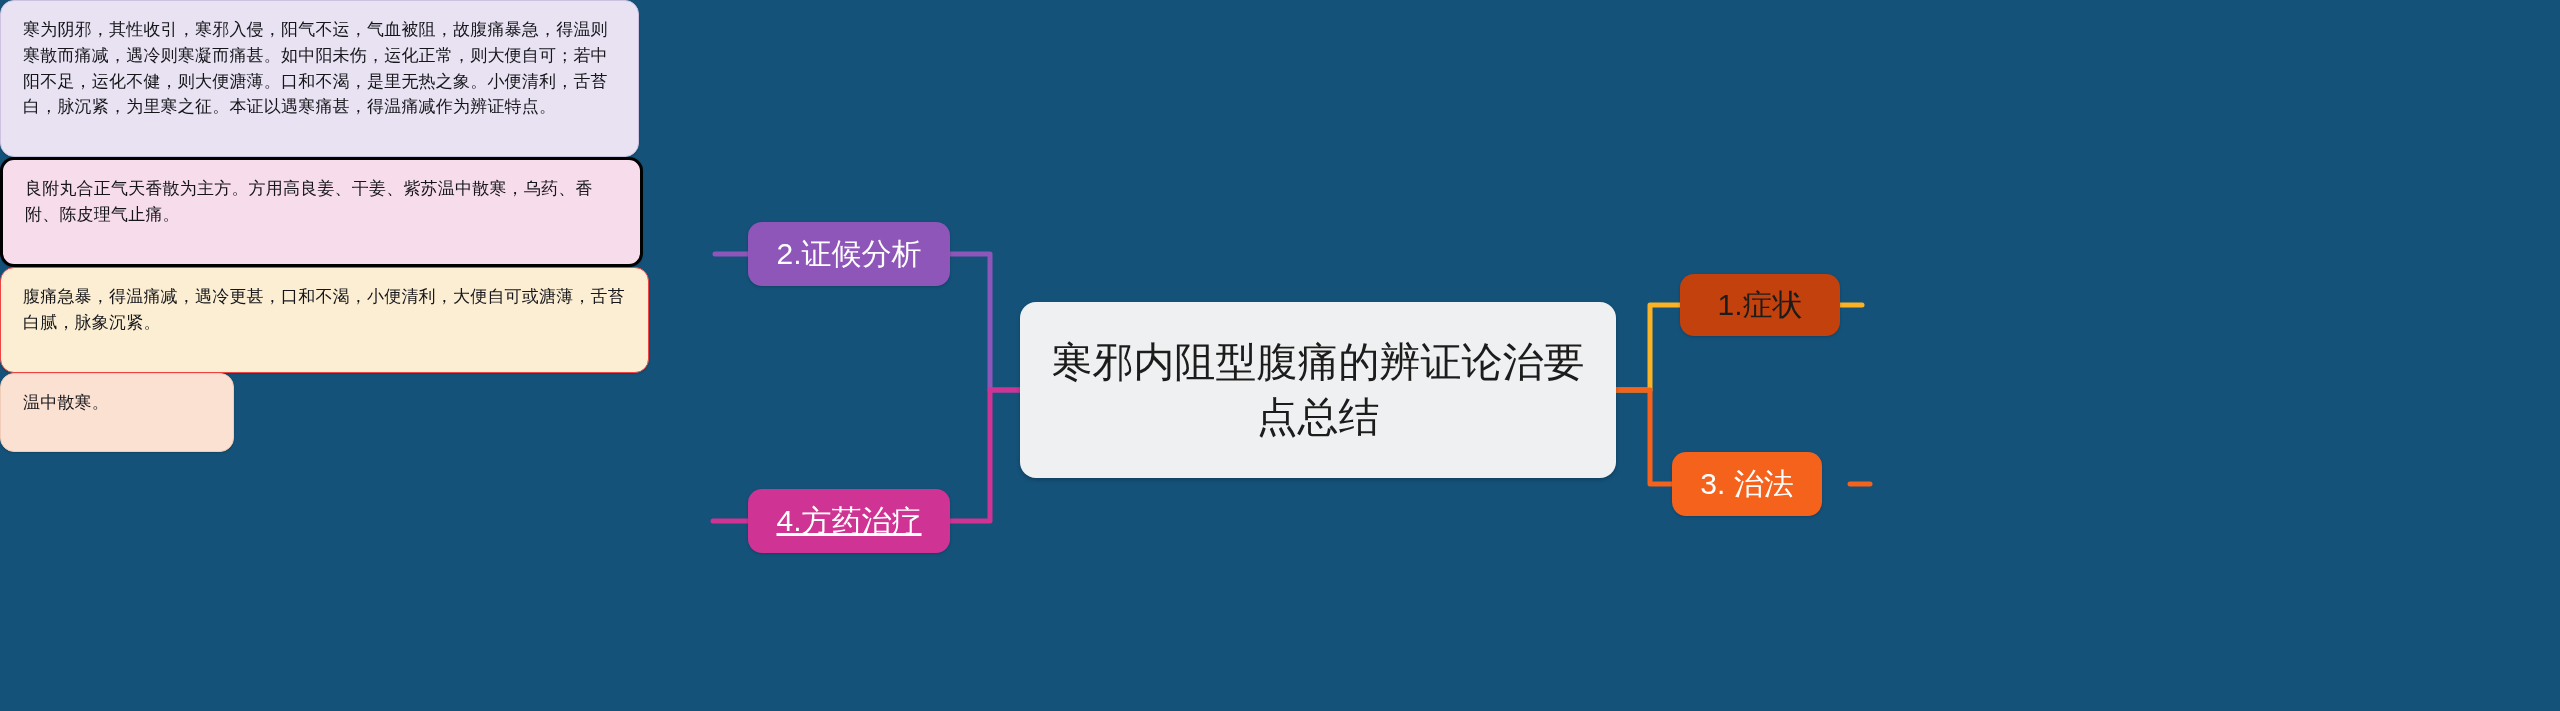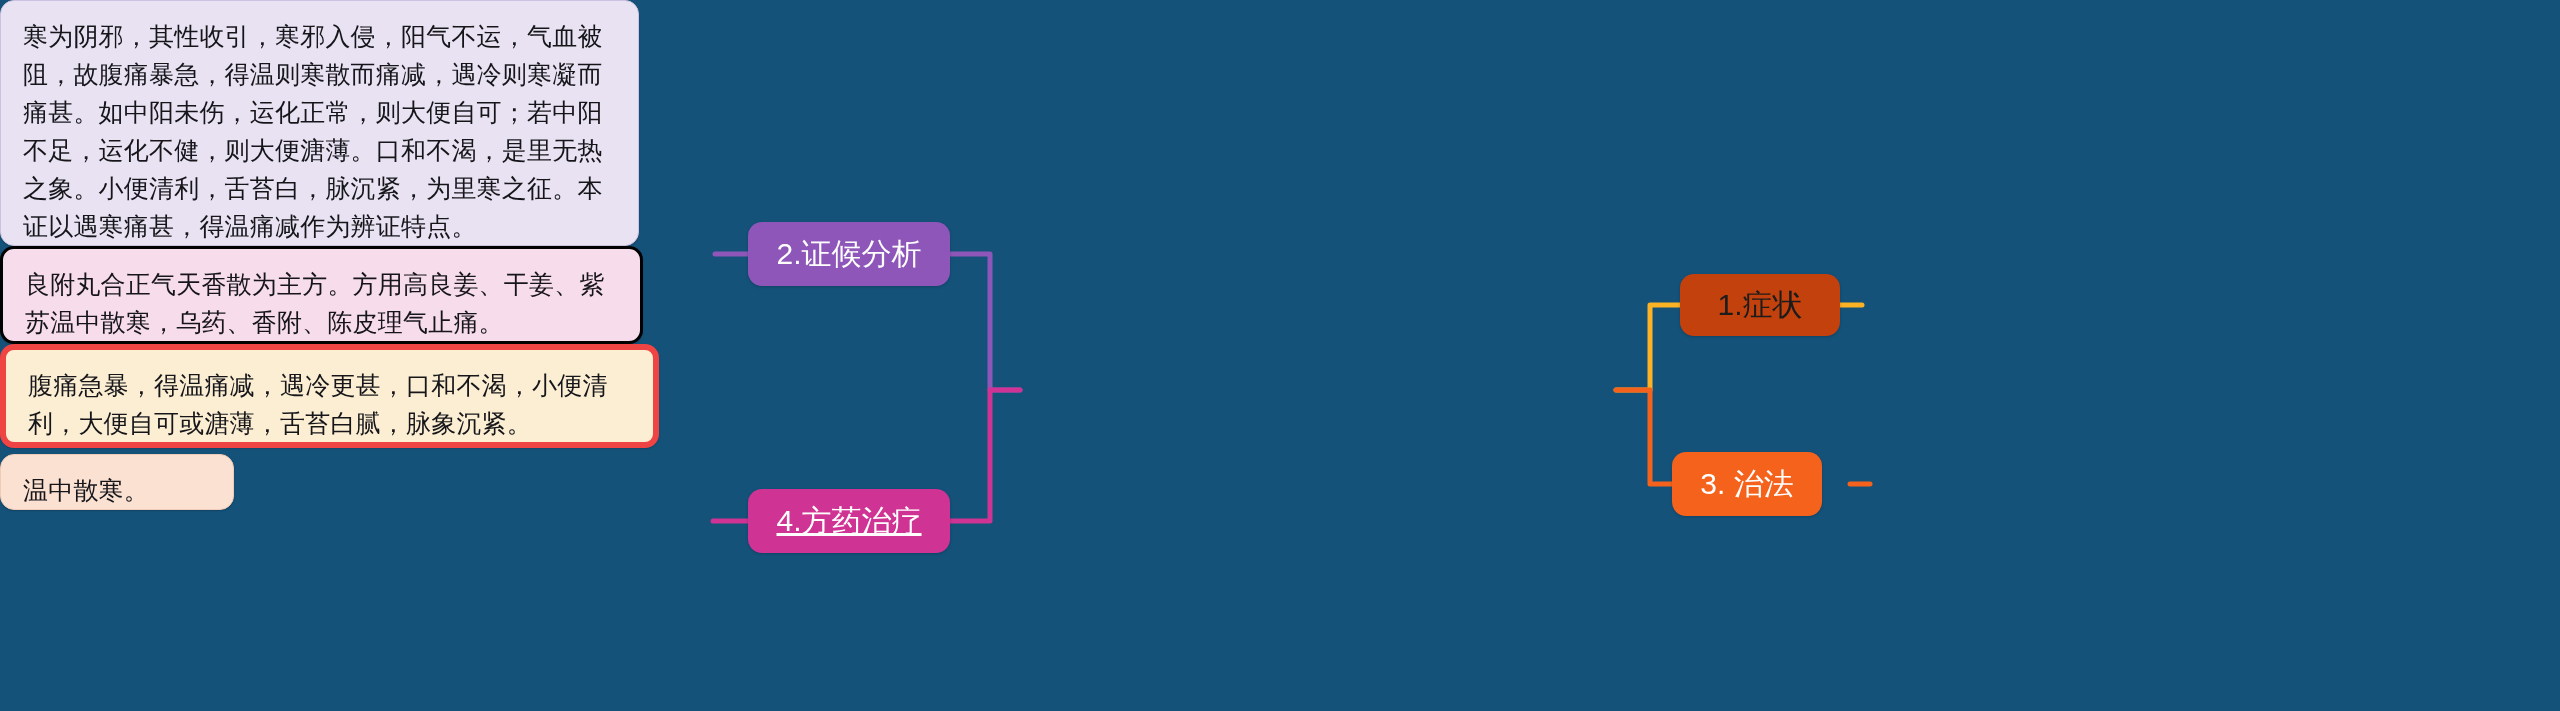--- a/index.html
+++ b/index.html
@@ -30,23 +30,23 @@
   }
   .node {
     position: absolute;
     box-sizing: border-box;
     display: flex;
     align-items: center;
     justify-content: flex-start;
   }
   .leaf {
     border-radius: 14px;
-    padding: 16px 20px 0 22px;
+    padding: 16px 20px 36px 22px;
     line-height: 1.52;
-    font-size: 25px;
+    font-size: 17px;
     letter-spacing: 0.2px;
     display: block;
     box-shadow: 0 1px 2px rgba(0,0,0,0.18);
   }
   .pill {
     border-radius: 14px;
     display: flex;
     align-items: center;
     justify-content: center;
     font-size: 30px;
@@ -122,30 +122,29 @@
     height: 64px;
     background: #f5621b;
   }
   
   #leaf-1 {
     left: 1862px;
     top: 240px;
     width: 605px;
     background: #fbeed2;
     color: #15151a;
-    border: 6px solid #ef4444;
+    border: 1px solid #ef4444;
   }
   #leaf-3 {
     left: 1870px;
     top: 455px;
     width: 190px;
     background: #fbe1d2;
     color: #15151a;
     border: 1px solid #f0cbb7;
-    margin-top: 6px;
   }
 </style>
 </head>
 <body>
 
 <div id="canvas">
 
   <svg id="wires" viewBox="0 0 2560 711" xmlns="http://www.w3.org/2000/svg">
 
     <path d="M 1020 390 L 990 390 L 990 254 L 950 254" fill="none" stroke="#8e56b8" stroke-width="5" stroke-linecap="round" stroke-linejoin="round"></path>
@@ -158,20 +157,23 @@
 
     <path d="M 1616 390 L 1650 390 L 1650 305 L 1680 305" fill="none" stroke="#fbb224" stroke-width="5" stroke-linecap="round" stroke-linejoin="round"></path>
 
     <path d="M 1616 390 L 1650 390 L 1650 484 L 1672 484" fill="none" stroke="#f5621b" stroke-width="5" stroke-linecap="round" stroke-linejoin="round"></path>
 
     <path d="M 1840 305 L 1862 305" fill="none" stroke="#fbb224" stroke-width="5" stroke-linecap="round"></path>
 
     <path d="M 1850 484 L 1870 484" fill="none" stroke="#f5621b" stroke-width="5" stroke-linecap="round"></path>
   </svg>
 
+  <div class="node" id="center-node">
+    <span>寒邪内阻型腹痛的辨证论治要点总结</span>
+  </div>
 
   <div class="leaf" id="leaf-2">寒为阴邪，其性收引，寒邪入侵，阳气不运，气血被阻，故腹痛暴急，得温则寒散而痛减，遇冷则寒凝而痛甚。如中阳未伤，运化正常，则大便自可；若中阳不足，运化不健，则大便溏薄。口和不渴，是里无热之象。小便清利，舌苔白，脉沉紧，为里寒之征。本证以遇寒痛甚，得温痛减作为辨证特点。</div>
 
   <div class="node pill" id="node-2">
     <span>2.证候分析</span>
   </div>
 
   <div class="leaf" id="leaf-4">良附丸合正气天香散为主方。方用高良姜、干姜、紫苏温中散寒，乌药、香附、陈皮理气止痛。</div>
 
   <div class="node pill" id="node-4">

